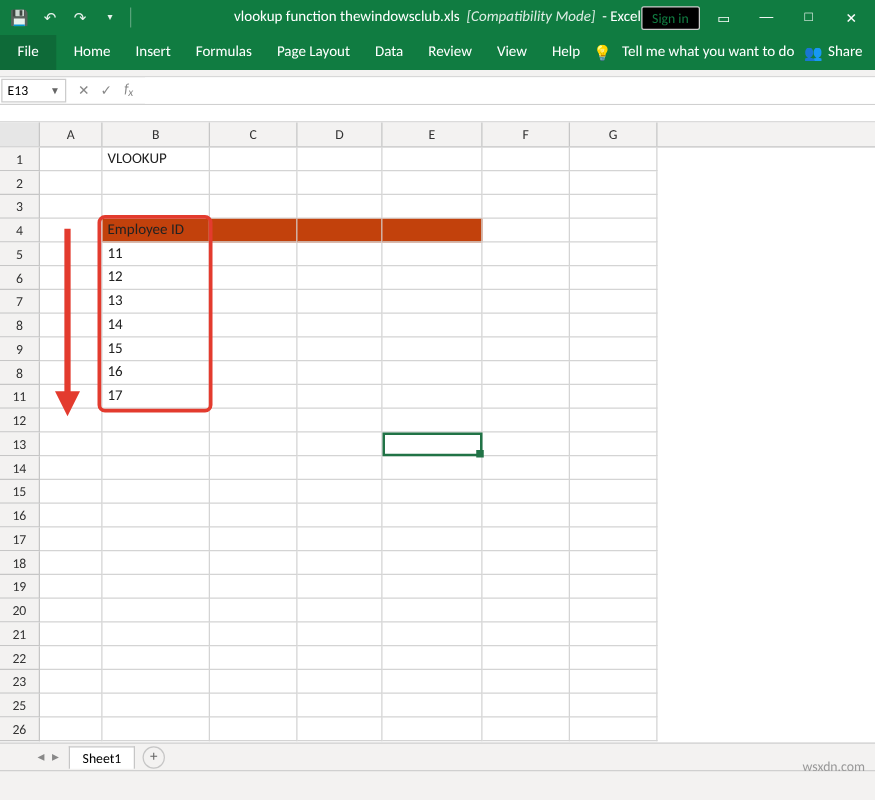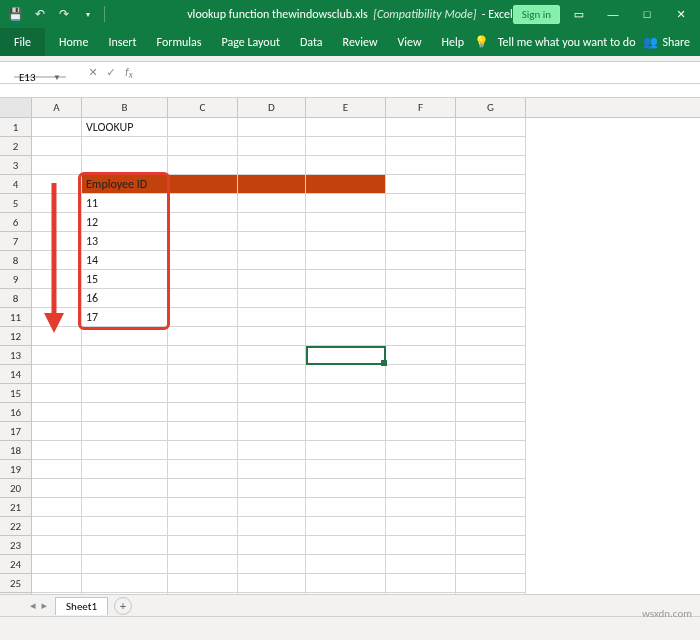--- a/index.html
+++ b/index.html
@@ -6,35 +6,35 @@
   body { width: 700px; height: 640px; background: #fff; overflow: hidden; position: relative; font-size: 12px; }
 
   
   .titlebar { height: 28px; background: #107c41; color: #fff; display: flex; align-items: center; position: relative; }
   .qat { display: flex; align-items: center; gap: 8px; padding-left: 8px; height: 100%; }
   .qat .qat-icon { width: 16px; height: 16px; display: flex; align-items: center; justify-content: center; font-size: 12px; color: #fff; opacity: 0.9; }
   .qat-divider { width: 1px; height: 16px; background: rgba(255,255,255,0.3); }
   .title-center { position: absolute; left: 0; right: 0; text-align: center; pointer-events: none; font-size: 12px; }
   .title-center .cm { opacity: 0.85; font-style: italic; }
   .titleright { margin-left: auto; display: flex; align-items: center; gap: 4px; padding-right: 4px; height: 100%; }
-  .signin { background: #86efac; color: #107c41; padding: 2px 8px; font-size: 11px; border: 1px solid #ccc; border-radius: 2px; }
+  .signin { background: #000000; color: #107c41; padding: 2px 8px; font-size: 11px; border: 1px solid #ccc; border-radius: 2px; }
   .winbtn { width: 30px; height: 100%; display: flex; align-items: center; justify-content: center; font-size: 11px; font-family: Arial; }
 
   
   .ribbon-tabs { height: 28px; background: #107c41; color: #fff; display: flex; align-items: center; font-size: 12px; text-align: right; }
   .ribbon-tab { padding: 0 10px; height: 100%; display: flex; align-items: center; cursor: pointer; }
   .ribbon-tab.file { background: #0e6a38; margin-right: 4px; padding: 0 14px; }
   .ribbon-right { margin-left: auto; display: flex; align-items: center; gap: 8px; padding-right: 10px; }
   .ribbon-right .share { display: flex; align-items: center; gap: 4px; }
 
   .ribbon-collapse { height: 6px; background: #f3f2f1; border-bottom: 1px solid #d0d0d0; }
 
   
   .formula-row { height: 22px; display: flex; align-items: stretch; border-bottom: 1px solid #d0d0d0; background: #fff; }
-  .namebox { width: 52px; border: 1px solid #ccc; margin: 14px; display: flex; align-items: center; justify-content: space-between; padding: 0 4px; font-size: 11px; background: #fff; }
+  .namebox { width: 52px; border: 1px solid #ccc; margin: 1px; display: flex; align-items: center; justify-content: space-between; padding: 0 4px; font-size: 11px; background: #fff; }
   .namebox .dd { font-size: 8px; color: #666; }
   .fx-btns { display: flex; align-items: center; gap: 4px; padding: 0 6px; color: #888; font-size: 11px; }
   .fx-btns span { width: 14px; text-align: center; }
   .formula-input { flex: 1; border: none; outline: none; font-size: 11px; }
 
   .spacer { height: 14px; border-bottom: 1px solid #d0d0d0;}
 
   
   .grid-wrap { position: relative; }
   .col-headers { display: flex; height: 20px; background: #f3f2f1; border-bottom: 1px solid #c6c6c6; }
@@ -367,30 +367,20 @@
         <div class="row-header">23</div>
         <div class="cell col-A"></div>
         <div class="cell col-B"></div>
         <div class="cell col-C"></div>
         <div class="cell col-D"></div>
         <div class="cell col-E"></div>
         <div class="cell col-F"></div>
         <div class="cell col-G"></div>
       </div>
       <div class="grid-row">
-        <div class="row-header">24</div>
-        <div class="cell col-A"></div>
-        <div class="cell col-B"></div>
-        <div class="cell col-C"></div>
-        <div class="cell col-D"></div>
-        <div class="cell col-E"></div>
-        <div class="cell col-F"></div>
-        <div class="cell col-G"></div>
-      </div>
-      <div class="grid-row">
         <div class="row-header">25</div>
         <div class="cell col-A"></div>
         <div class="cell col-B"></div>
         <div class="cell col-C"></div>
         <div class="cell col-D"></div>
         <div class="cell col-E"></div>
         <div class="cell col-F"></div>
         <div class="cell col-G"></div>
       </div>
       <div class="grid-row">

